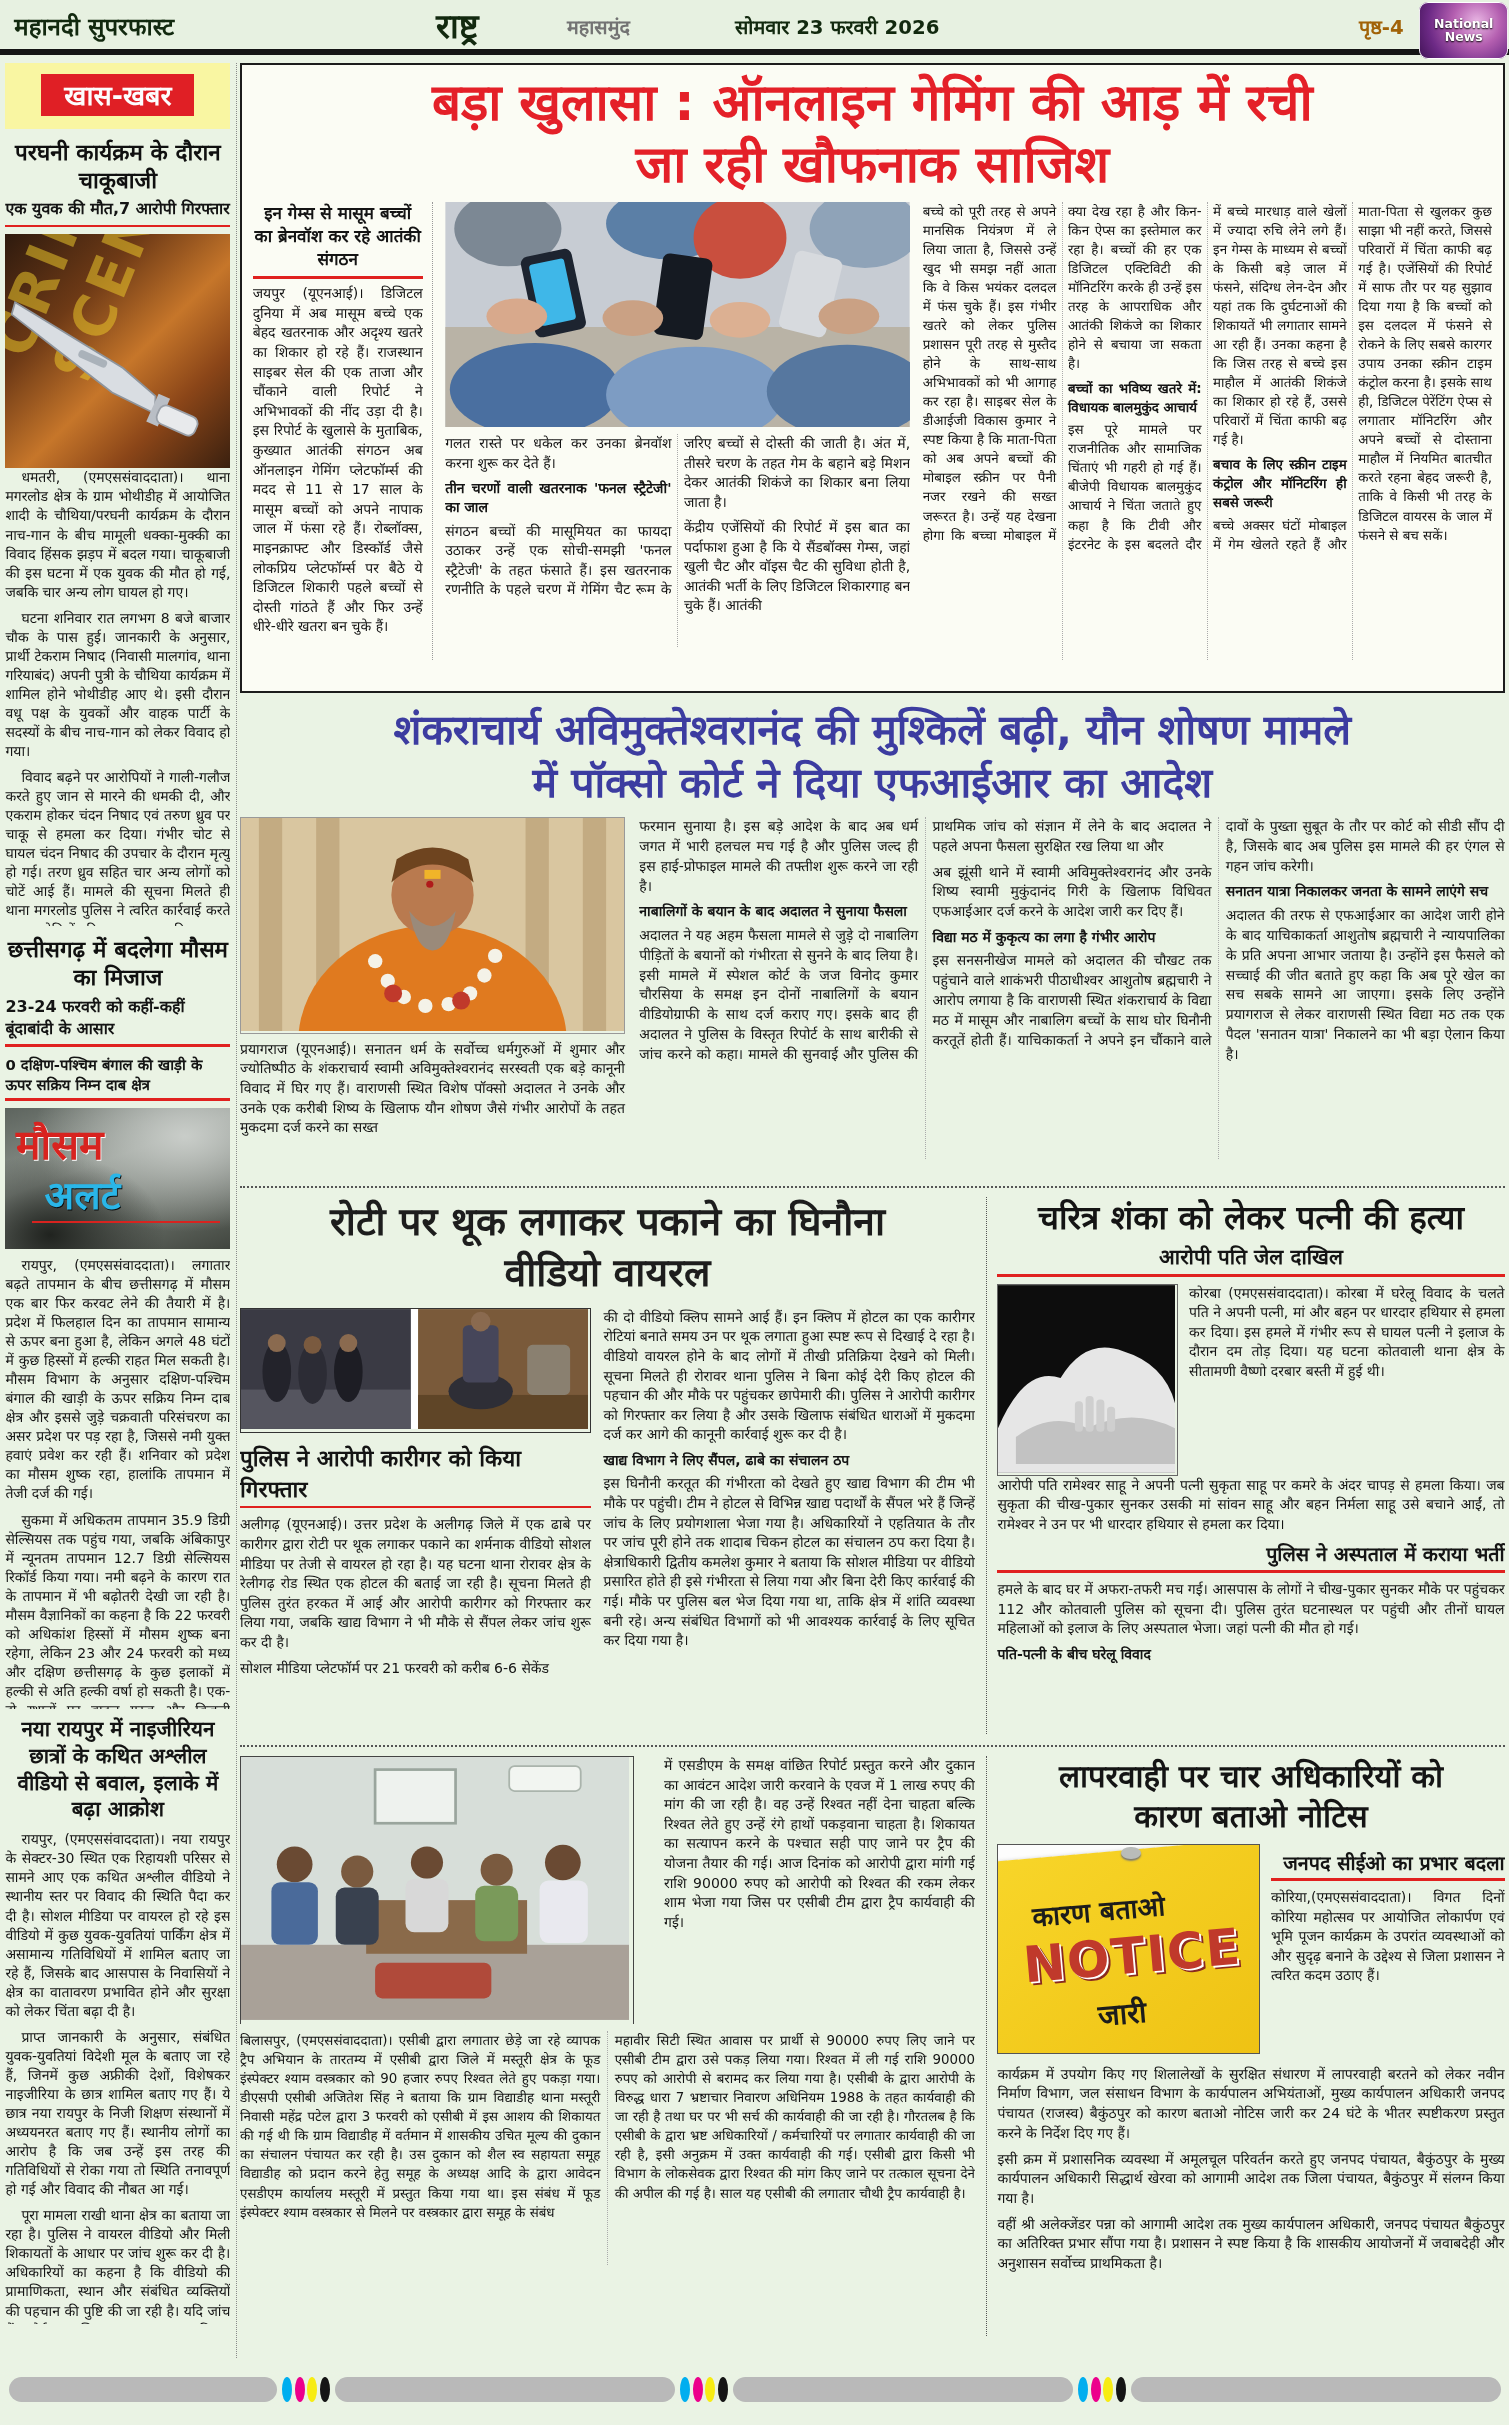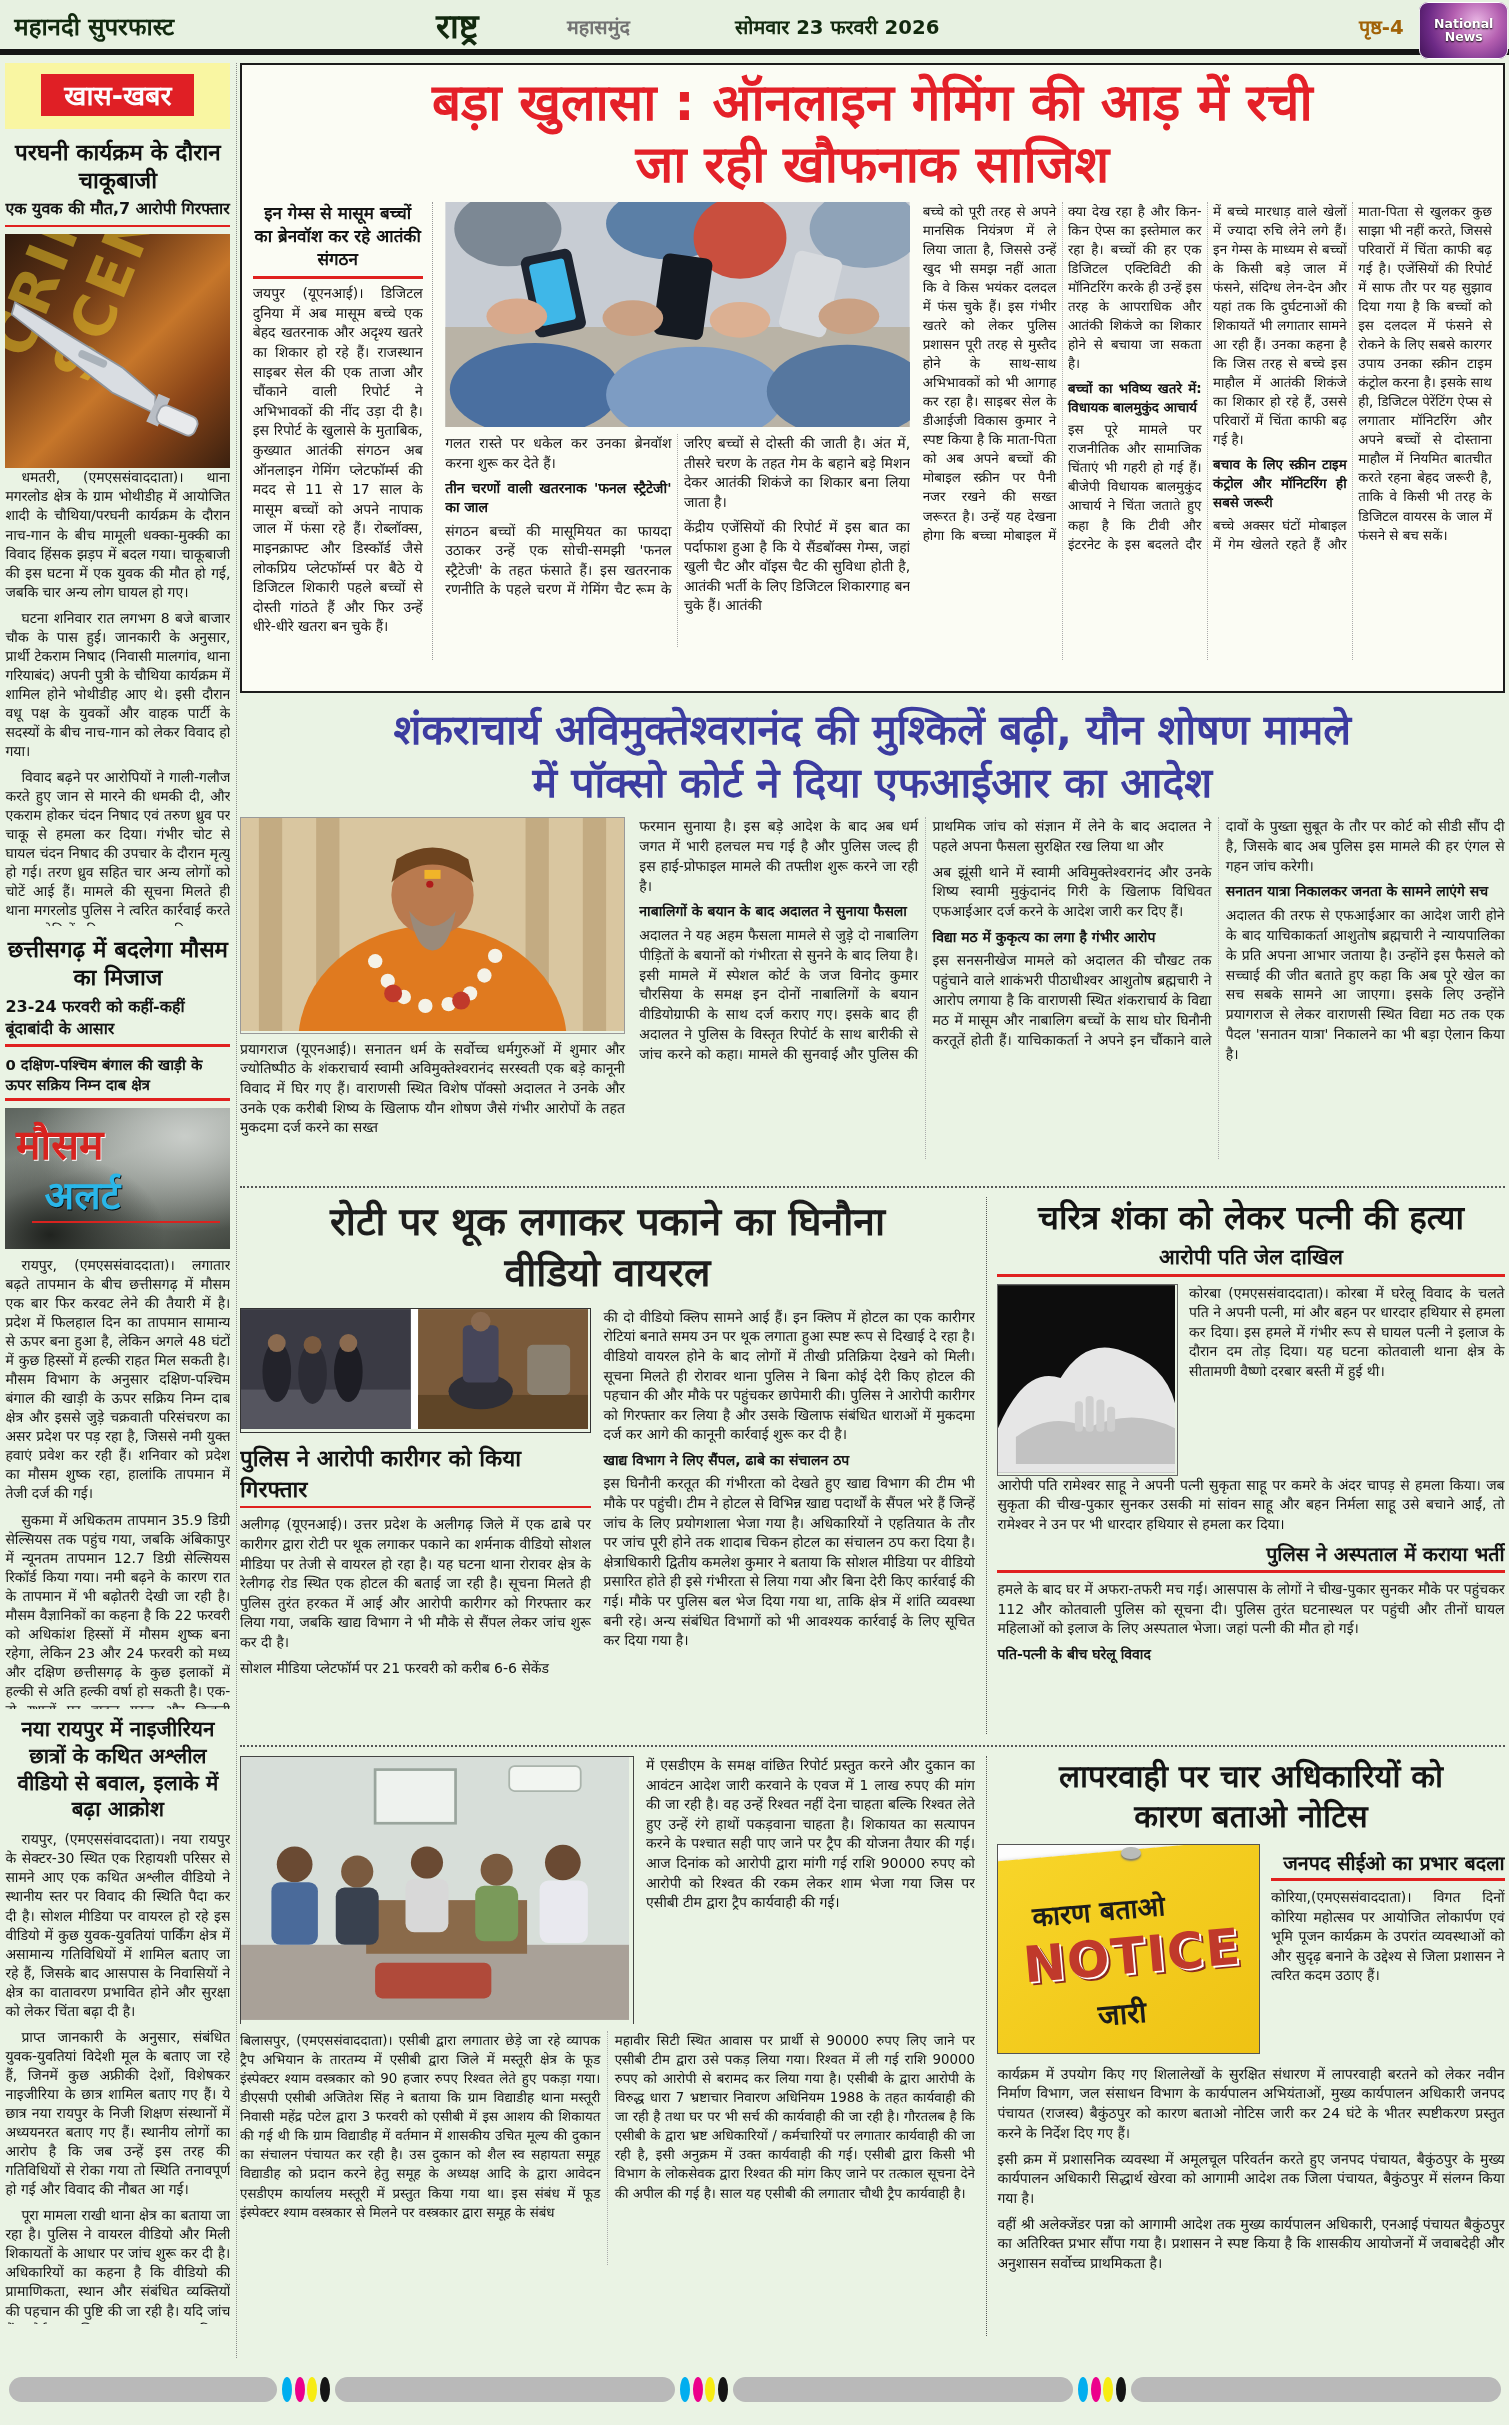--- a/index.html
+++ b/index.html
@@ -78,21 +78,21 @@
   .hatya{flex:1;padding-left:10.7px;overflow:hidden;}
   .hatya-h1{font-size:33px;font-weight:bold;text-align:center;line-height:1.25;margin:0;}
   .hatya-h2{font-size:20.6px;font-weight:bold;text-align:center;margin:3.6px 0;}
   .hatya-row{display:flex;gap:10.7px;margin-top:3.6px;}
   .hatya-photo{width:179px;height:190px;flex:none;overflow:hidden;border:0.9px solid #666;}
   .center-sub{font-size:19.7px;font-weight:bold;text-align:right;margin:5.4px 0 1.8px 0;}
   
   .bband{display:flex;border-top:2.7px dotted #555;margin-top:10.7px;padding-top:9px;height:580px;overflow:hidden;}
   .acb{width:735px;flex:none;border-right:1.8px dotted #555;padding-right:10.7px;}
   .red-headline2{color:#e42028;font-size:37px;font-weight:bold;text-align:center;line-height:1.25;margin:0 0 9px 0;}
-  .acb-row{display:flex;gap:12px;height:268px;overflow:hidden;}
+  .acb-row{display:flex;gap:30px;height:268px;overflow:hidden;}
   .acb-photo{width:392px;height:267px;flex:none;overflow:hidden;border:1.8px solid #444;}
   .acb-cols{columns:2;column-gap:14.3px;column-rule:0.9px dotted #aaa;font-size:13.4px;line-height:1.42;text-align:justify;margin-top:7.2px;height:234px;overflow:hidden;}
   .notice-art{flex:1;padding-left:10.7px;overflow:hidden;}
   .notice-h1{font-size:31px;font-weight:bold;text-align:center;line-height:1.3;margin:0 0 7.2px 0;}
   .notice-row{display:flex;gap:10.7px;}
   .notice-img{position:relative;width:261px;height:208px;flex:none;background:#fdfdfd;border:1.8px solid #555;overflow:hidden;}
   .notice-card{position:absolute;left:-14.3px;top:5.4px;width:295px;height:215px;background:linear-gradient(145deg,#f8d62a,#eec112);transform:rotate(-5deg);box-shadow:0 1.8px 5.4px rgba(0,0,0,.35);}
   .notice-pin{position:absolute;left:123px;top:1.8px;width:19.7px;height:12.5px;background:#b9bcb9;border-radius:50%;box-shadow:0 1.8px 1.8px #777;}
   .nt1{position:absolute;left:34px;top:47px;font-size:27px;font-weight:bold;color:#1c1c1c;transform:rotate(-5deg);}
   .nt2{position:absolute;left:25px;top:82px;font-size:50px;font-weight:bold;color:#c0392b;transform:rotate(-5deg);text-shadow:1.8px 1.8px 0 #fff,3.6px 3.6px 0 #8a2a1e;letter-spacing:1.8px;}
@@ -396,21 +396,21 @@
           </div>
           <div class="notice-side">
             <div class="center-sub">जनपद सीईओ का प्रभार बदला</div>
             <div class="red-rule"></div>
             <p class="small-body">कोरिया,(एमएससंवाददाता)। विगत दिनों कोरिया महोत्सव पर आयोजित लोकार्पण एवं भूमि पूजन कार्यक्रम के उपरांत व्यवस्थाओं को और सुदृढ़ बनाने के उद्देश्य से जिला प्रशासन ने त्वरित कदम उठाए हैं।</p>
           </div>
         </div>
         <div class="small-body" style="margin-top:11px;">
           <p>कार्यक्रम में उपयोग किए गए शिलालेखों के सुरक्षित संधारण में लापरवाही बरतने को लेकर नवीन निर्माण विभाग, जल संसाधन विभाग के कार्यपालन अभियंताओं, मुख्य कार्यपालन अधिकारी जनपद पंचायत (राजस्व) बैकुंठपुर को कारण बताओ नोटिस जारी कर 24 घंटे के भीतर स्पष्टीकरण प्रस्तुत करने के निर्देश दिए गए हैं।</p>
           <p>इसी क्रम में प्रशासनिक व्यवस्था में अमूलचूल परिवर्तन करते हुए जनपद पंचायत, बैकुंठपुर के मुख्य कार्यपालन अधिकारी सिद्धार्थ खेरवा को आगामी आदेश तक जिला पंचायत, बैकुंठपुर में संलग्न किया गया है।</p>
-          <p>वहीं श्री अलेक्जेंडर पन्ना को आगामी आदेश तक मुख्य कार्यपालन अधिकारी, एनआई पंचायत बैकुंठपुर का अतिरिक्त प्रभार सौंपा गया है। प्रशासन ने स्पष्ट किया है कि शासकीय आयोजनों में जवाबदेही और अनुशासन सर्वोच्च प्राथमिकता है।</p>
+          <p>वहीं श्री अलेक्जेंडर पन्ना को आगामी आदेश तक मुख्य कार्यपालन अधिकारी, जनपद पंचायत बैकुंठपुर का अतिरिक्त प्रभार सौंपा गया है। प्रशासन ने स्पष्ट किया है कि शासकीय आयोजनों में जवाबदेही और अनुशासन सर्वोच्च प्राथमिकता है।</p>
         </div>
       </div>
     </div>
   </div>
 
   <div class="strip">
     <div class="bar" style="width:268px"></div>
     <div class="dots">
       <div class="dot dc"></div>
         <div class="dot dm"></div>

